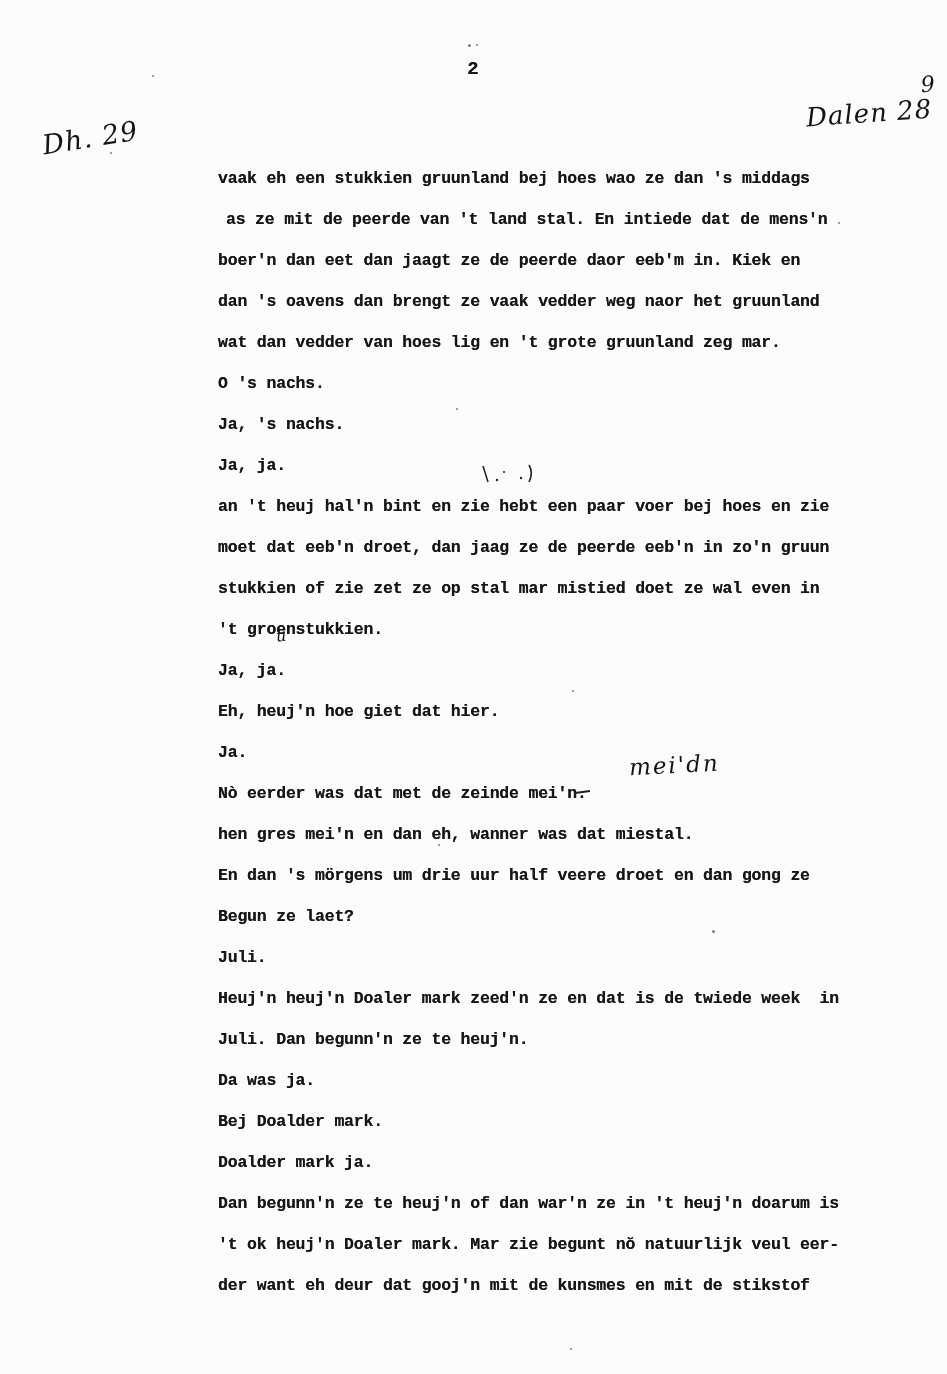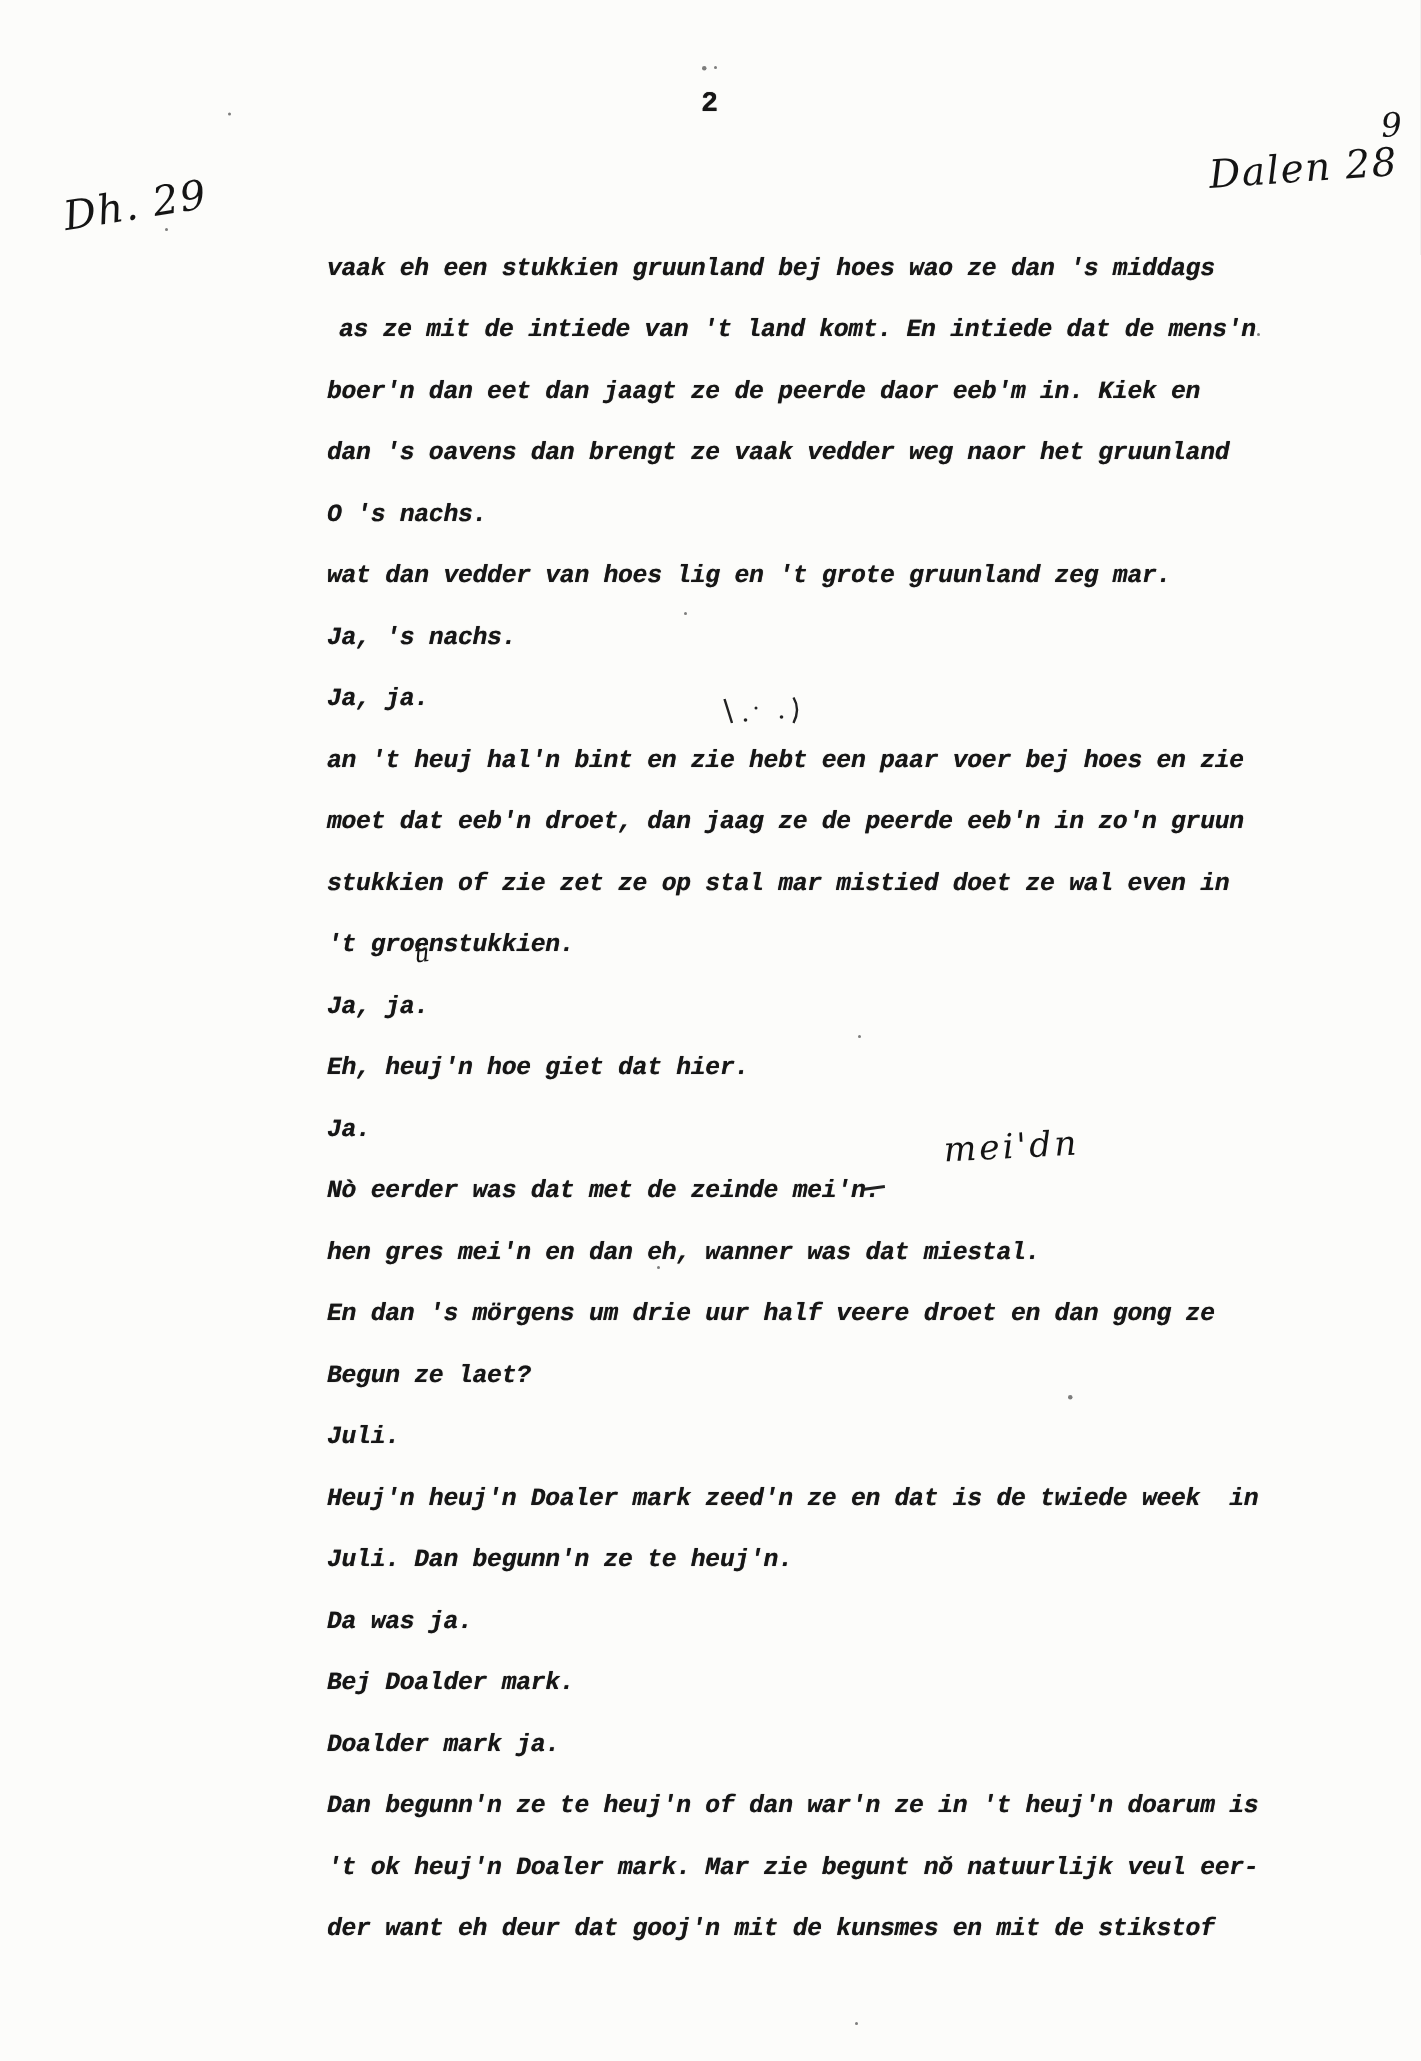--- a/index.html
+++ b/index.html
@@ -11,21 +11,21 @@
     overflow:hidden;
     font-family:"Liberation Mono","DejaVu Sans Mono",monospace;
     color:#161616;
   }
   
   .typed{
     position:absolute;left:218px;top:158px;width:700px;
     font-size:16.5px;font-weight:bold;letter-spacing:-0.2px;
     text-shadow:0 0 0.5px rgba(10,10,10,.75);
   }
-  .typed .tline{height:41px;line-height:41px;white-space:pre;font-style:italic;}
+  .typed .tline{height:41px;line-height:41px;white-space:pre;}
   .typed .tline:nth-child(2){margin-left:8px;}
   .typed .tline:nth-child(30){margin-left:17px;}
   
   .page-number{
     position:absolute;left:458px;top:58px;width:30px;text-align:center;
     font-size:19px;font-weight:bold;text-shadow:0 0 0.5px rgba(10,10,10,.8);
   }
   
   .hw{
     font-family:"DejaVu Serif","Liberation Serif",serif;
@@ -79,25 +79,25 @@
   <div class="page-number">2</div>
 
   <div class="hw hw-topleft">Dh. 29</div>
 
   <div class="hw hw-topright">
     <span>Dalen 2</span><span class="stack"><span>8</span><span class="over">9</span></span>
   </div>
 
   <div class="typed">
       <div class="tline">vaak eh een stukkien gruunland bej hoes wao ze dan 's middags</div>
-      <div class="tline">as ze mit de intiede van 't land komt. En intiede dat de mens'n</div>
+      <div class="tline">as ze mit de peerde van 't land stal. En intiede dat de mens'n</div>
       <div class="tline">boer'n dan eet dan jaagt ze de peerde daor eeb'm in. Kiek en</div>
       <div class="tline">dan 's oavens dan brengt ze vaak vedder weg naor het gruunland</div>
+      <div class="tline">wat dan vedder van hoes lig en 't grote gruunland zeg mar.</div>
       <div class="tline">O 's nachs.</div>
-      <div class="tline">wat dan vedder van hoes lig en 't grote gruunland zeg mar.</div>
       <div class="tline">Ja, 's nachs.</div>
       <div class="tline">Ja, ja.</div>
       <div class="tline">an 't heuj hal'n bint en zie hebt een paar voer bej hoes en zie</div>
       <div class="tline">moet dat eeb'n droet, dan jaag ze de peerde eeb'n in zo'n gruun</div>
       <div class="tline">stukkien of zie zet ze op stal mar mistied doet ze wal even in</div>
       <div class="tline">'t groenstukkien.</div>
       <div class="tline">Ja, ja.</div>
       <div class="tline">Eh, heuj'n hoe giet dat hier.</div>
       <div class="tline">Ja.</div>
       <div class="tline">Nò eerder was dat met de zeinde mei'n.</div>

